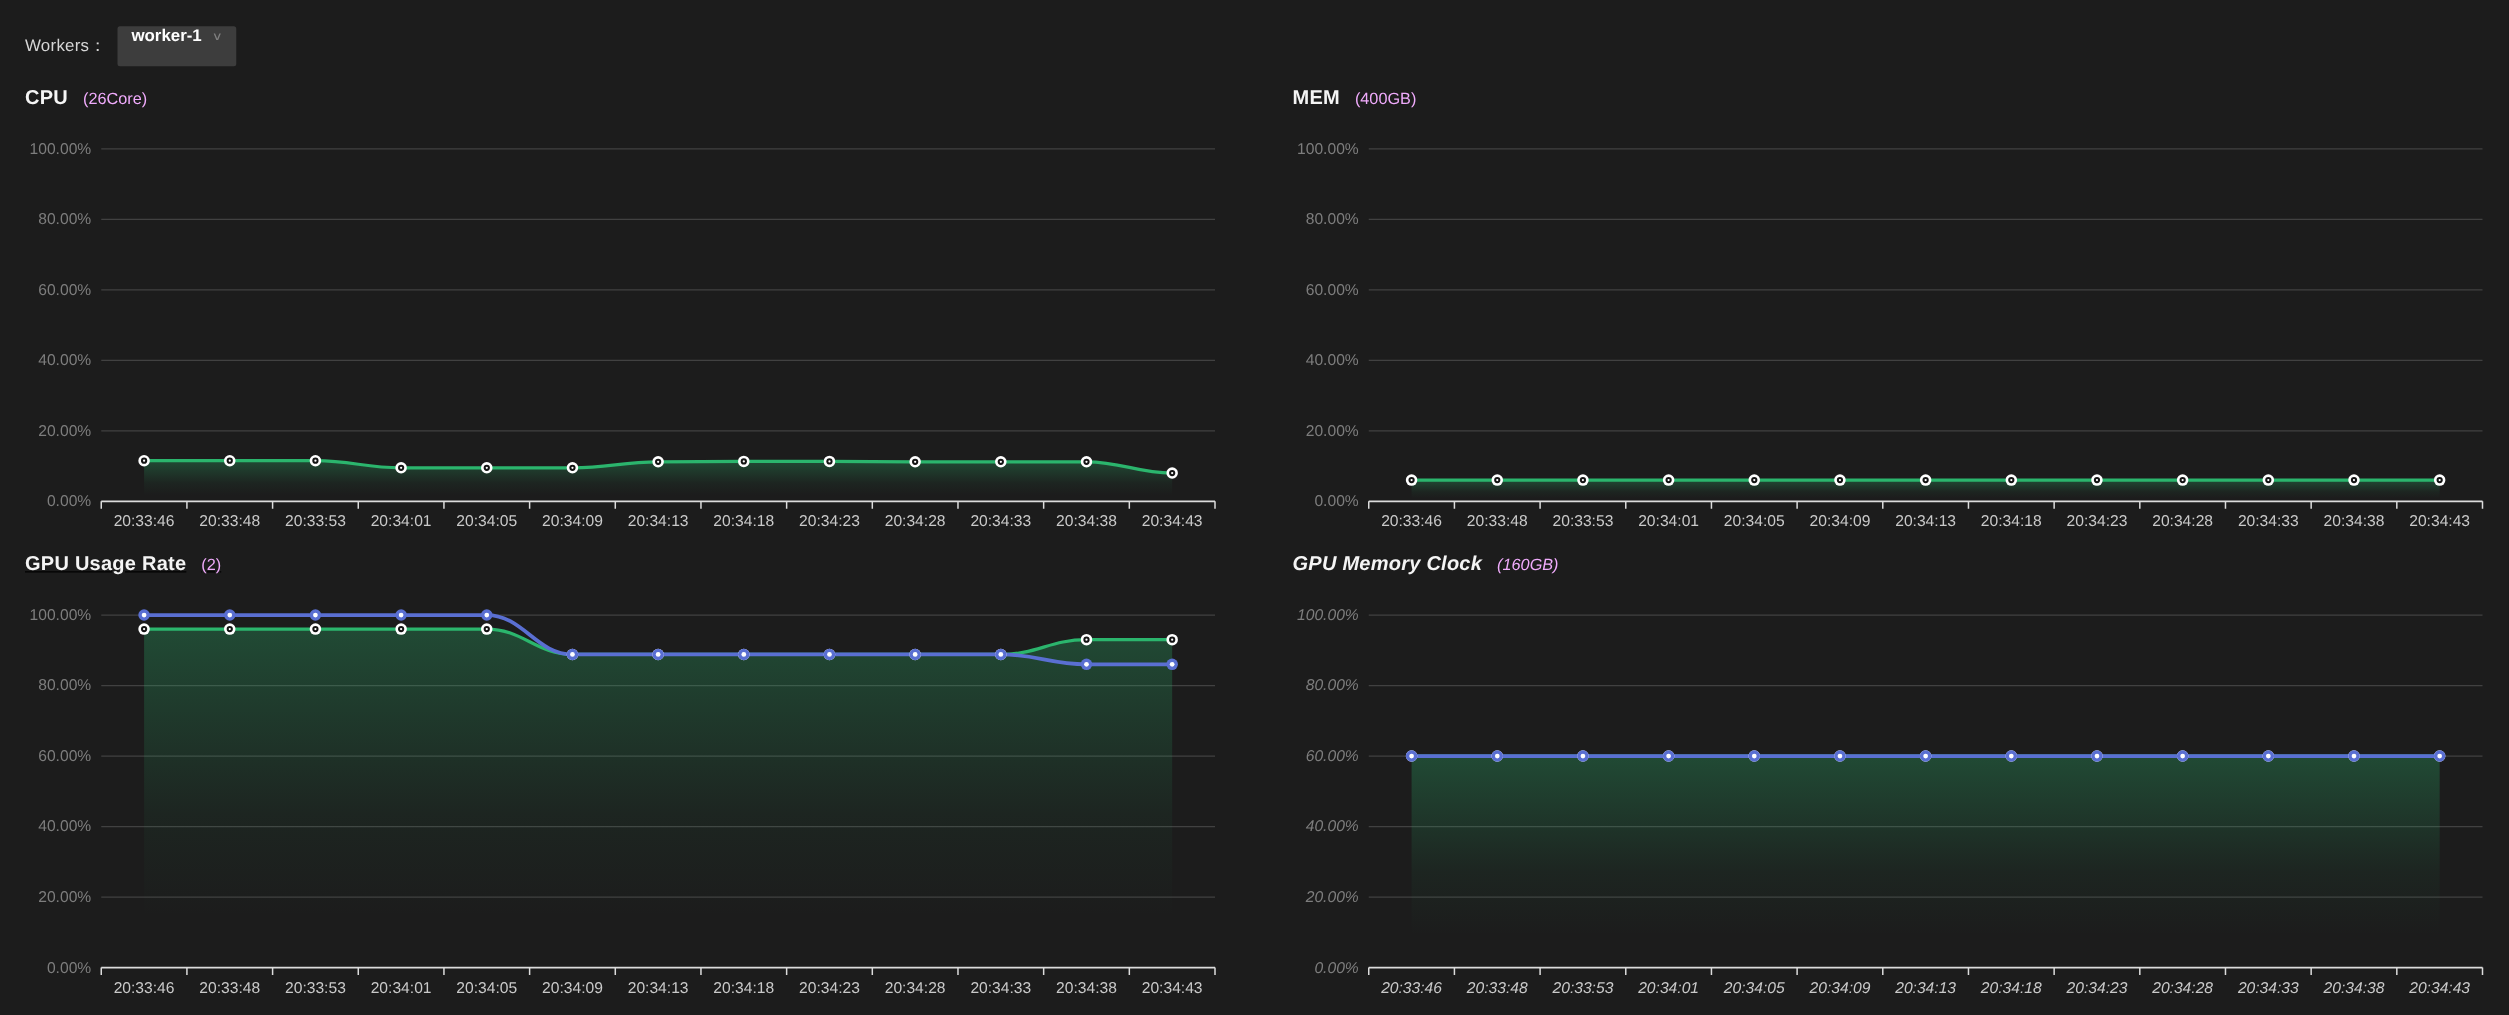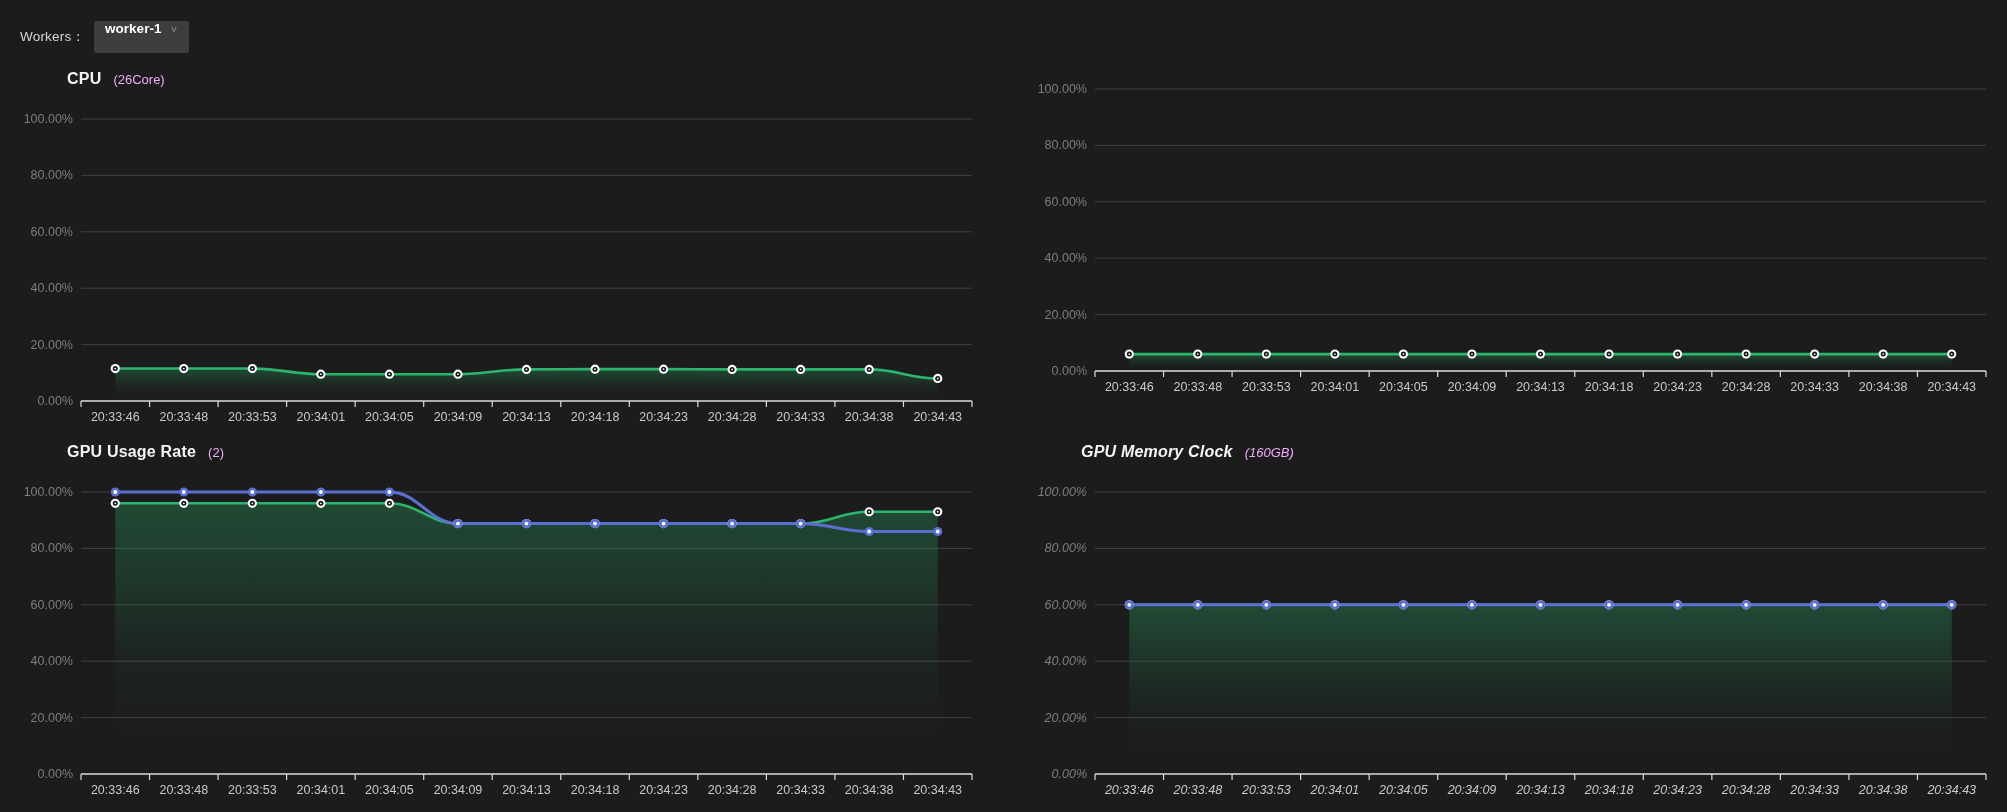--- a/index.html
+++ b/index.html
@@ -12,24 +12,24 @@
   .workers-label { color:#d6d6d6; font-size:13.5px; margin-right:9px; letter-spacing:.2px; }
   .workers-select { height:32px; background:#3d3d3d; border-radius:2px; display:flex; align-items:flex-start;
                     padding:0 11px; gap:8px; cursor:pointer; }
   .workers-select .val { color:#ffffff; font-size:13.5px; font-weight:700; }
   .workers-select .chev { color:#7f7f7f; font-size:12px; transform:scaleY(.75); margin-top:1px; }
 
   
   .chart { position:absolute; width:960px; }
   .chart.c0 { left:20px;   top:70px;  }
   .chart.c1 { left:1034px; top:70px;  }
-  .chart.c2 { left:20px;   top:443px; }
+  .chart.c2 { left:20px;   top:443px;text-decoration:underline; }
   .chart.c3 { left:1034px; top:443px;font-style:italic; }
   .chart header { height:30px; display:flex; align-items:baseline; gap:12px; }
-  .chart .ct { color:#f4f4f4; font-size:16px; font-weight:700; letter-spacing:.2px;margin-left:47px; }
+  .chart .ct { color:#f4f4f4; font-size:16px; font-weight:700; letter-spacing:.2px; }
   .chart .cs { color:#f0abfc; font-size:13px; }
   svg.plot { display:block; }
 </style>
 </head>
 <body>
 
 <div class="page">
 
   <div class="toolbar">
     <span class="workers-label">Workers：</span>
@@ -155,20 +155,24 @@
         </g>
         <g>
           <circle cx="917.7307692307692" cy="278.44" r="4.6" fill="#ffffff"></circle>
           <circle cx="917.7307692307692" cy="278.44" r="2.5" fill="#141414"></circle>
           <circle cx="917.7307692307692" cy="278.44" r="0.9" fill="#ffffff"></circle>
         </g>
       </svg>
   </section>
 
   <section class="chart c1">
+    <header>
+      <span class="ct">MEM</span>
+      <span class="cs">(400GB)</span>
+    </header>
     <svg class="plot" width="960" height="332">
         <defs>
           <linearGradient id="grad-1-0" x1="0" y1="0" x2="0" y2="1">
             <stop offset="0%" stop-color="rgba(43,181,109,0.3)"></stop>
             <stop offset="55%" stop-color="rgba(43,181,109,0.06)"></stop>
             <stop offset="85%" stop-color="rgba(43,181,109,0)"></stop>
           </linearGradient>
         </defs>
         <line x1="61" y1="19" x2="952" y2="19" stroke="#414141" stroke-width="1"></line>
         <text x="53" y="23" fill="#7d7d7d" font-size="12.5" text-anchor="end">100.00%</text>

